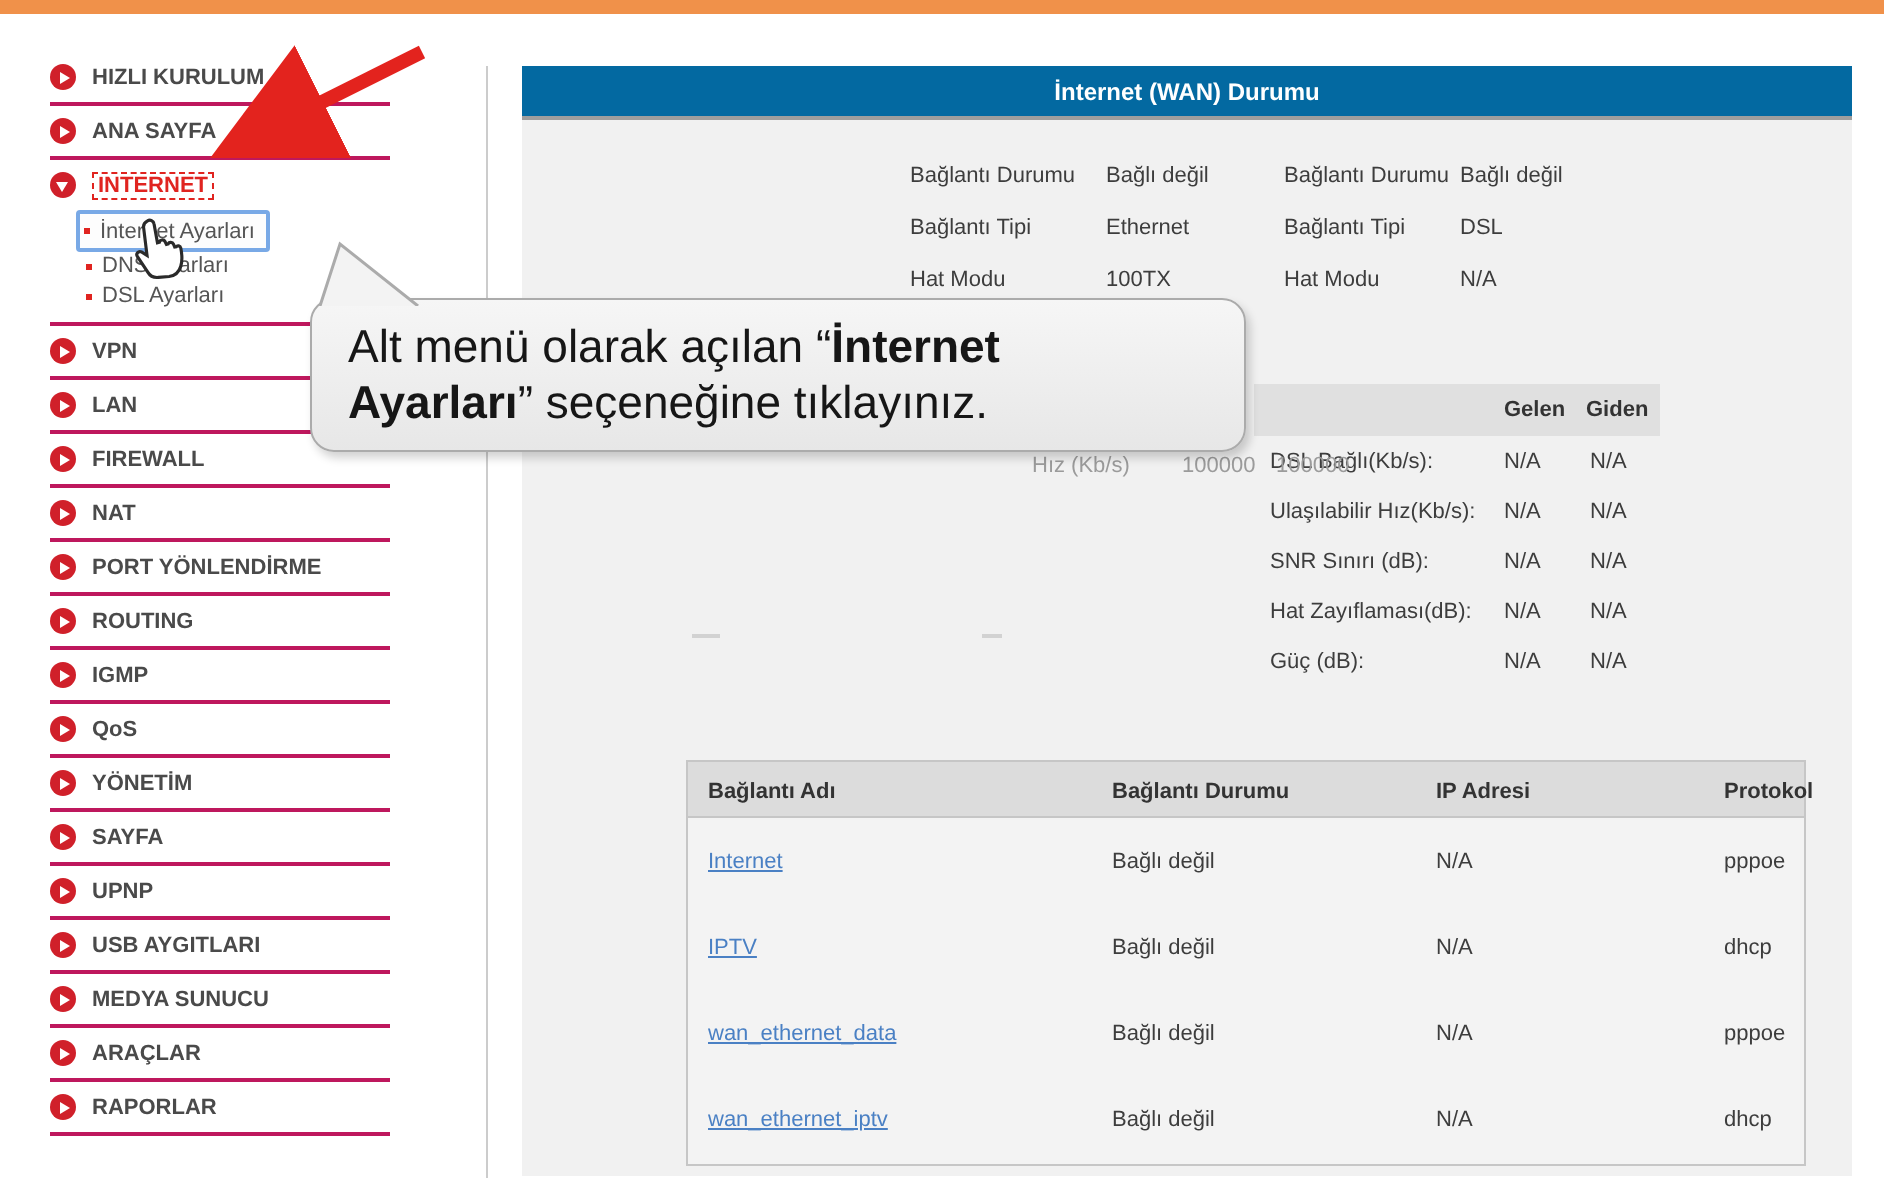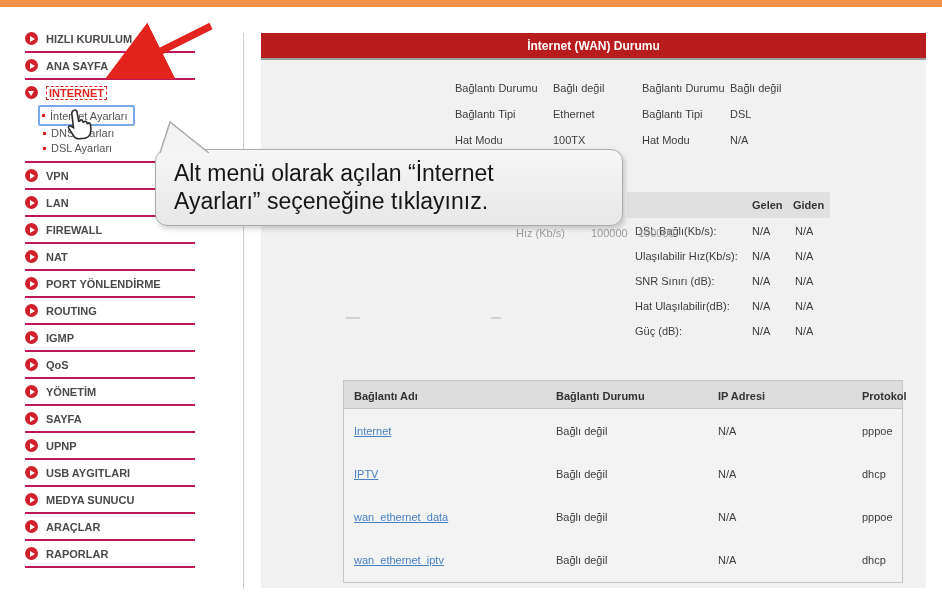--- a/index.html
+++ b/index.html
@@ -26,21 +26,21 @@
   .submenu{padding:1px 0 6px 18px;}
   .submenu-item{display:flex;align-items:center;width:fit-content;height:15px;position:relative;
     padding-left:8px;font-size:11px;color:#555;cursor:pointer;white-space:nowrap;}
   .submenu-item::before{content:"";position:absolute;left:0;top:7px;width:3px;height:3px;background:#e02420;}
   .submenu-item.hl{border:2px solid #79a9e6;border-radius:2px;background:#fdfdfd;
     height:17px;margin:-1px 0 -1px -5px;padding-left:10px;padding-right:6px;}
   .submenu-item.hl::before{left:2px;}
 
   
   .panel{position:absolute;left:261px;top:33px;width:665px;height:555px;background:#f1f1f1;}
-  .panel-header{height:25px;background:#b91c1c;border-bottom:2px solid #9e9e9e;
+  .panel-header{height:25px;background:#0369a1;border-bottom:2px solid #9e9e9e;
     display:flex;align-items:center;justify-content:center;}
   .panel-header span{color:#fff;font-size:12px;font-weight:bold;}
 
   .status-col{position:absolute;font-size:11px;color:#3d3d3d;}
   .status-left{left:194px;top:42px;}
   .status-right{left:381px;top:42px;}
   .srow{height:26px;display:flex;align-items:center;white-space:nowrap;}
   .status-left .lbl{width:98px;}
   .status-right .lbl{width:88px;}
 
@@ -72,21 +72,21 @@
   .cc3{position:absolute;left:470px;top:9px;padding-left:48px;}
   .conn-row .cc0{top:16px;}
   .conn-row .cc1,.conn-row .cc2,.conn-row .cc3{top:16px;}
   a.conn-link{color:#4a80c4;text-decoration:underline;cursor:pointer;}
 
   
   .callout{position:absolute;left:155px;top:149px;width:468px;height:77px;z-index:5;
     background:linear-gradient(180deg,#f6f6f6,#e7e7e7);border:1px solid #ababab;border-radius:12px;
     box-shadow:2px 3px 5px rgba(0,0,0,0.18);box-sizing:border-box;padding:9px 0 0 18px;}
   .callout .line{font-size:23px;color:#161616;line-height:28px;white-space:nowrap;}
-  .callout b{font-weight:normal;}
+  .callout b{font-weight:bold;}
   .callout-tail{position:absolute;left:157px;top:120px;width:56px;height:33px;z-index:6;}
 
   .red-arrow{position:absolute;left:103px;top:16px;width:118px;height:72px;z-index:4;}
   .hand-cursor{position:absolute;left:63px;top:108px;width:30px;height:34px;z-index:9;}
 </style>
 </head>
 <body>
 
 <div class="stage">
 
@@ -329,21 +329,21 @@
         <span class="lbl">Ulaşılabilir Hız(Kb/s):</span>
         <span class="g">N/A</span>
         <span class="d">N/A</span>
       </div>
       <div class="dsl-row">
         <span class="lbl">SNR Sınırı (dB):</span>
         <span class="g">N/A</span>
         <span class="d">N/A</span>
       </div>
       <div class="dsl-row">
-        <span class="lbl">Hat Ulaşılabilir(dB):</span>
+        <span class="lbl">Hat Zayıflaması(dB):</span>
         <span class="g">N/A</span>
         <span class="d">N/A</span>
       </div>
       <div class="dsl-row">
         <span class="lbl">Güç (dB):</span>
         <span class="g">N/A</span>
         <span class="d">N/A</span>
       </div>
     </div>
 

